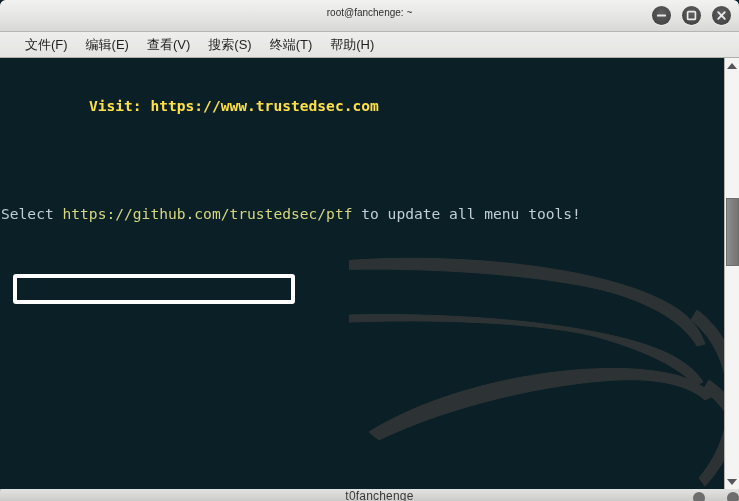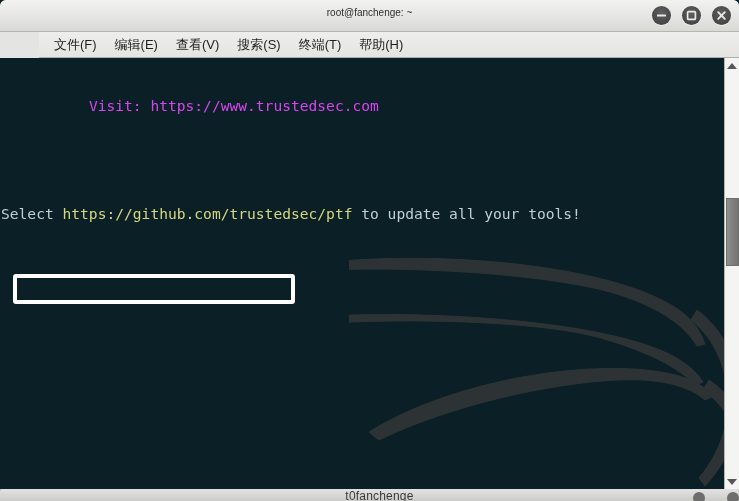--- a/index.html
+++ b/index.html
@@ -105,22 +105,21 @@
   .win-btn svg { position: absolute; left: 0; top: 0; }
 
   
   .menubar {
     position: relative;
     height: 25px;
     background: linear-gradient(to bottom, #eeeeec 0%, #e4e4e1 100%);
     border-bottom: 1px solid #aeaeab;
     display: flex;
     align-items: center;
-    padding-left: 6px;
-    margin-left: 39px;
+    padding-left: 16px;
   }
   .menu-item {
     font-size: 13px;
     color: #1f1f1f;
     padding: 2px 9px;
     cursor: default;
     white-space: nowrap;
   }
 
   
@@ -150,21 +149,21 @@
     padding: 3px 0 0 1px;
     font-family: "DejaVu Sans Mono", "Liberation Mono", monospace;
     font-size: 14.6px;
     line-height: 18px;
     white-space: pre;
     color: #b9c6cc;
     letter-spacing: 0px;
   }
   .ln { display: block; height: 18px; }
   .c-green      { color: #2fd44b; }
-  .c-green-b    { color: #d946ef; font-weight: normal; }
+  .c-green-b    { color: #fde047; font-weight: bold; }
   .c-yellow     { color: #d7d77f; text-align: center; }
   .c-white      { color: #c2cfd4; }
 
   
   .highlight-box {
     position: absolute;
     left: 13px;
     top: 216px;
     width: 282px;
     height: 30px;
@@ -267,21 +266,21 @@
           <path d="M-60 178 C70 168 250 180 320 214 C336 222 348 232 354 242 L346 245 C330 228 300 212 252 198 C192 181 50 176 -60 186 Z"></path>
           <path d="M20 292 C110 236 260 216 330 236 C346 241 358 248 364 256 L356 260 C340 246 312 238 268 240 C204 243 104 264 30 300 Z"></path>
           <path d="M348 170 C372 188 386 214 390 246 C394 282 382 318 356 346 L350 338 C372 312 382 280 378 248 C374 218 362 196 342 180 Z"></path>
           <path d="M360 240 C392 262 410 300 408 342 C406 384 384 418 352 438 L346 428 C374 410 394 380 396 342 C398 304 382 270 354 250 Z"></path>
         </g>
       </svg>
 
       <div class="term-text">
         <span class="ln"><span class="c-green-b">          </span><span class="c-green-b">Visit: </span><span class="c-green-b">https://www.trustedsec.com</span></span>
         <span class="ln"> </span>
-        <span class="ln"><span class="c-white">Select </span><span class="c-yellow">https://github.com/trustedsec/ptf</span><span class="c-white"> to update all your tools!</span></span>
+        <span class="ln"><span class="c-white">Select </span><span class="c-yellow">https://github.com/trustedsec/ptf</span><span class="c-white"> to update all menu tools!</span></span>
         <span class="ln"> </span>
         <span class="ln"> </span>
         <span class="ln"><span class="c-green"> </span></span>
         <span class="ln"> </span>
         
         
         
         
         
         

